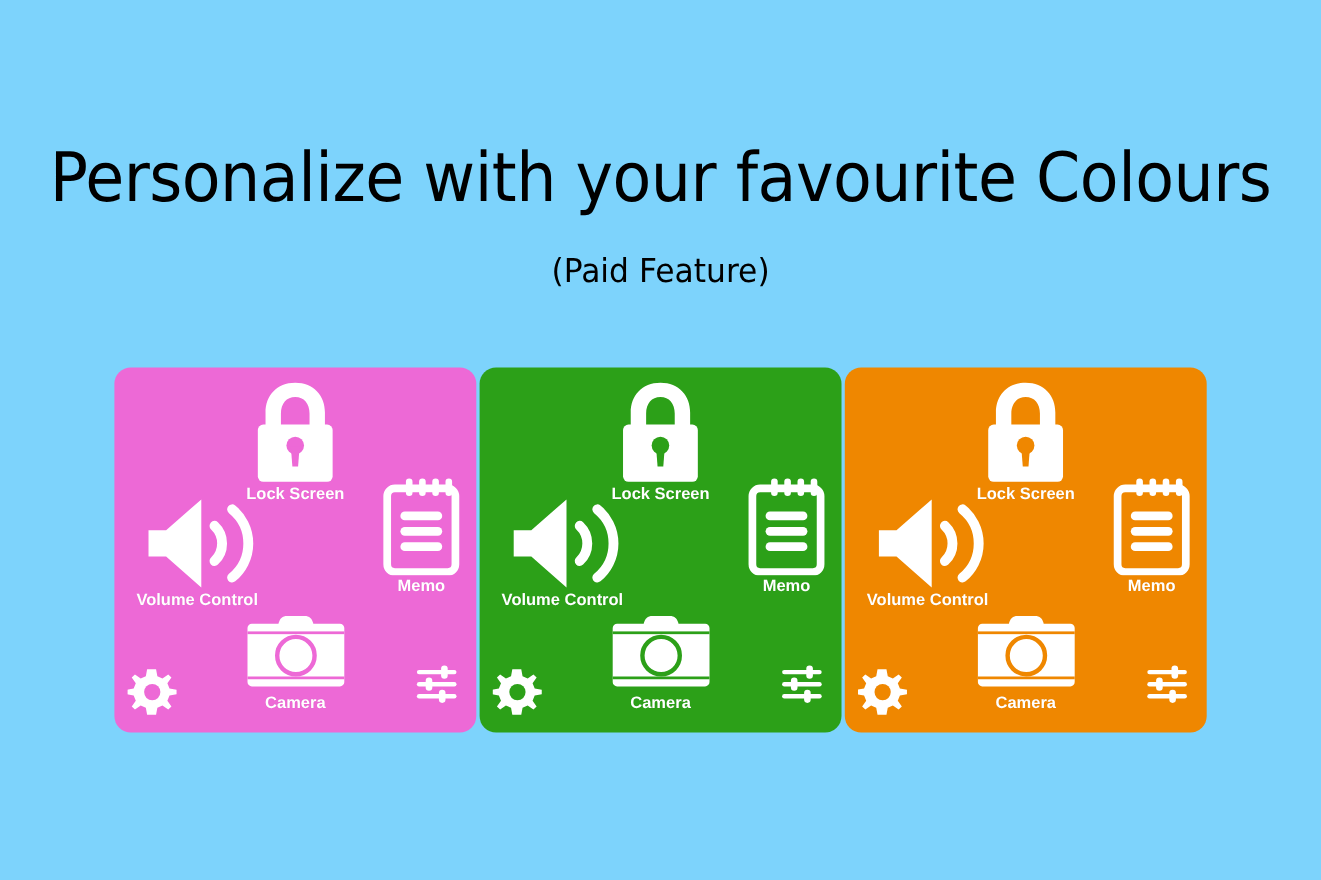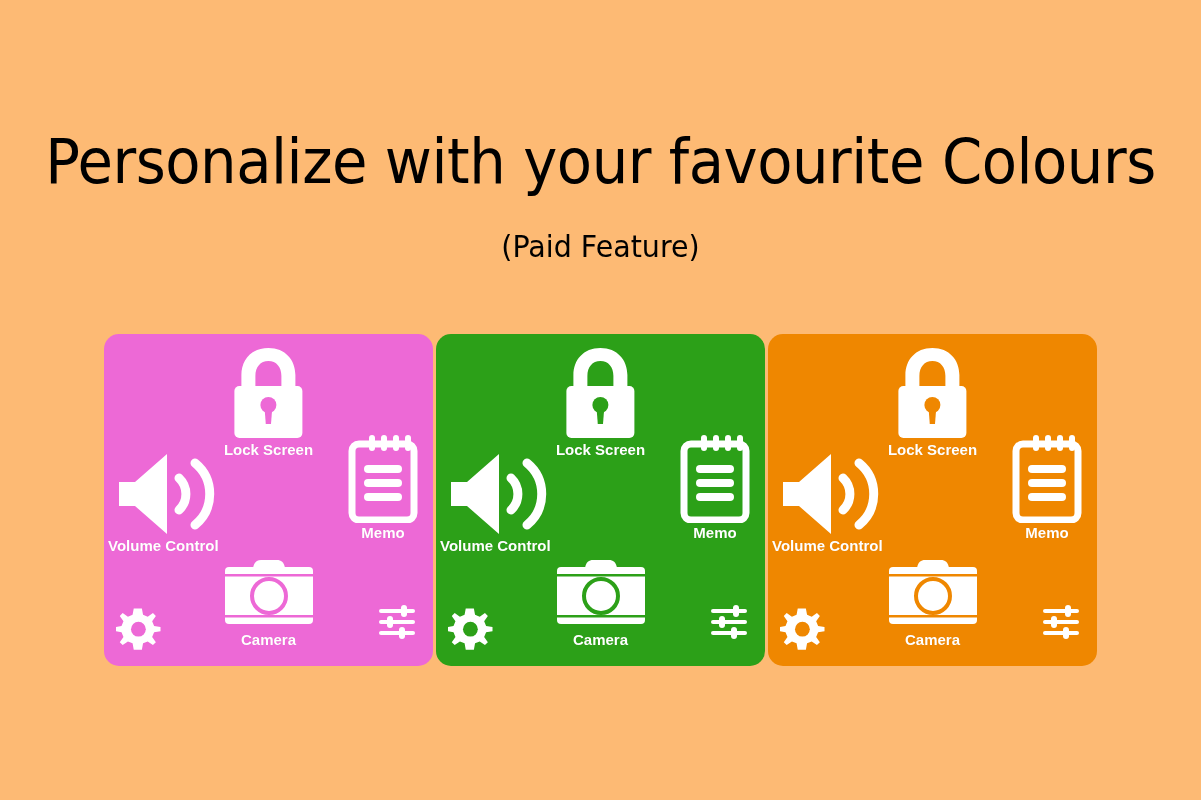--- a/index.html
+++ b/index.html
@@ -88,36 +88,36 @@
     font-family: "Liberation Sans", sans-serif;
     font-size: 15px;
     font-weight: 700;
     line-height: 18px;
     white-space: nowrap;
     margin-top: 1px;
     text-shadow: 0 0 1px rgba(0,0,0,0.10);
   }
 
   .tile-lock   { top: 10px;  left: 50%; transform: translateX(-50%); }
-  .tile-volume { top: 118px; left: 4px; }
+  .tile-volume { top: 118px; left: 20px; }
   .tile-memo   { top: 99px; right: 14px; }
   .tile-camera { top: 224px; left: 50%; transform: translateX(-50%); }
 
   .corner-icon {
     position: absolute;
   }
   .corner-gear    { left: 12px;  bottom: 14px; }
   .corner-sliders { right: 16px; bottom: 24px; }
 
   svg { display: block; }
 </style>
 </head>
 <body>
 
-<div id="stage" style="background: #fdba74;">
+<div id="stage" style="background: #7dd3fc;">
 
   <div id="heading-block">
     <div id="page-title">Personalize with your favourite Colours</div>
     <div id="page-subtitle">(Paid Feature)</div>
   </div>
 
   <div id="theme-cards">
 
     <div class="theme-card" style="background: rgb(237, 105, 214); --c: #ED69D6;">
 

